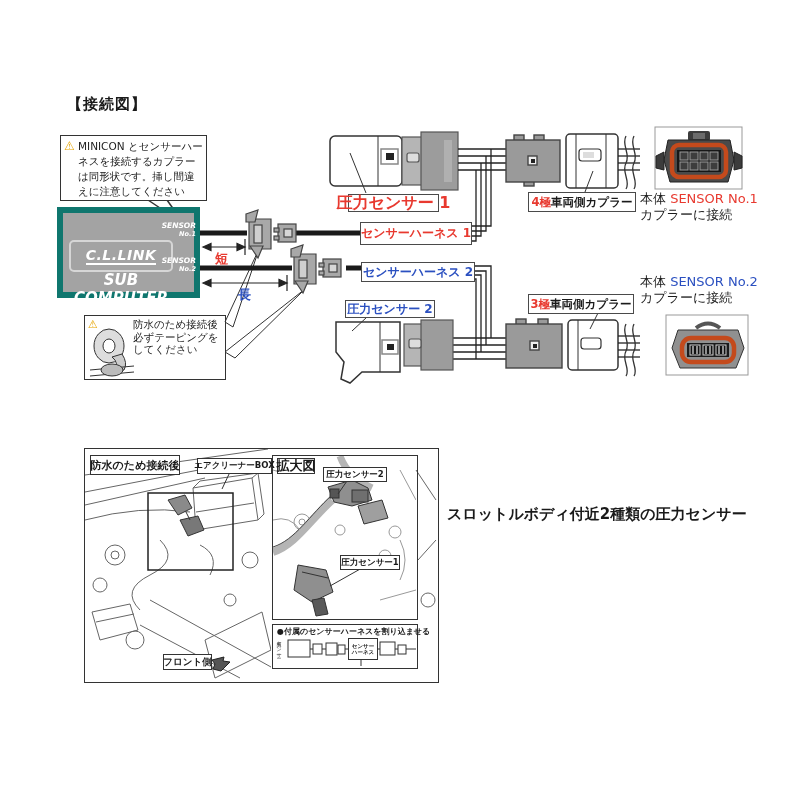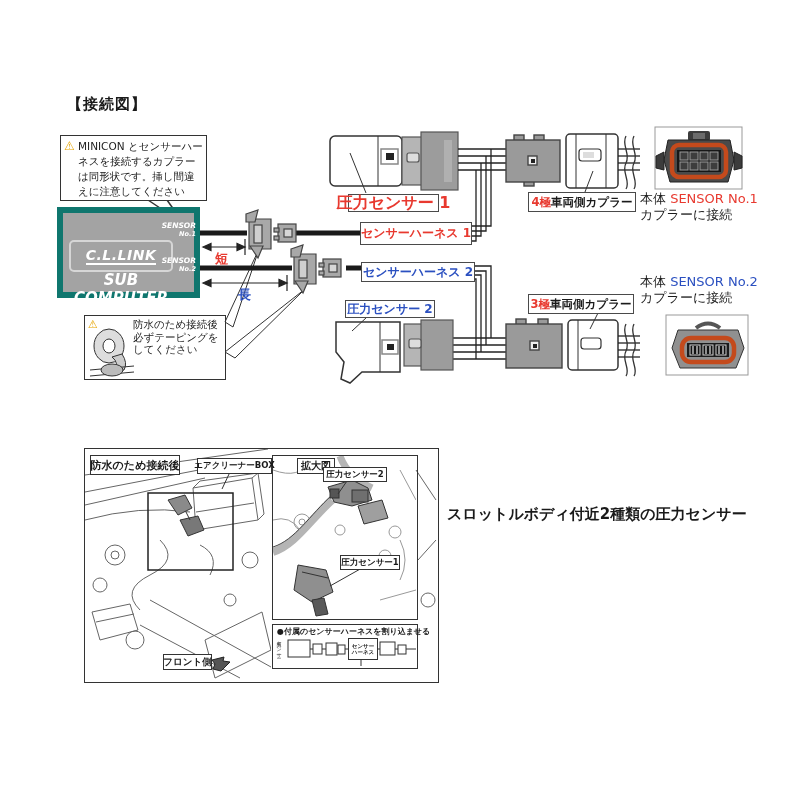--- a/index.html
+++ b/index.html
@@ -374,21 +374,21 @@
     <div><span>本体 </span><span class="t-blue">SENSOR No.2</span></div>
     <div>カプラーに接続</div>
   </div>
 
   <div class="frame" style="left:84px;top:448px;width:353px;height:233px;"></div>
   <div class="frame" style="left:272px;top:455px;width:144px;height:163px;"></div>
   <div class="frame" style="left:272px;top:624px;width:144px;height:43px;"></div>
 
   <div class="slbox" style="left:90px;top:455px;width:88px;height:18px;font-size:11px;border-width:1.5px;">防水のため接続後</div>
   <div class="slbox" style="left:197px;top:458px;width:73px;height:14px;font-size:8.5px;">エアクリーナーBOX</div>
-  <div class="slbox" style="left:277px;top:458px;width:36px;height:14px;font-size:10px;margin-left:20px;">拡大図</div>
+  <div class="slbox" style="left:277px;top:458px;width:36px;height:14px;font-size:13px;">拡大図</div>
   <div class="slbox" style="left:323px;top:467px;width:62px;height:13px;font-size:8.5px;">圧力センサー2</div>
   <div class="slbox" style="left:340px;top:555px;width:58px;height:13px;font-size:8.5px;">圧力センサー1</div>
   <div class="slbox" style="left:163px;top:654px;width:47px;height:14px;font-size:9.5px;">フロント側</div>
 
   <div class="abs" style="left:277px;top:626px;font-size:8px;font-weight:bold;white-space:nowrap;">●付属のセンサーハーネスを割り込ませる</div>
   <div class="abs" style="left:276px;top:638px;writing-mode:vertical-rl;font-size:5px;color:#333;">圧力センサー</div>
   <div class="slbox" style="left:348px;top:638px;width:28px;height:20px;font-size:5.5px;
        flex-direction:column;line-height:6.5px;">
     <div>センサー</div>
     <div>ハーネス</div>

